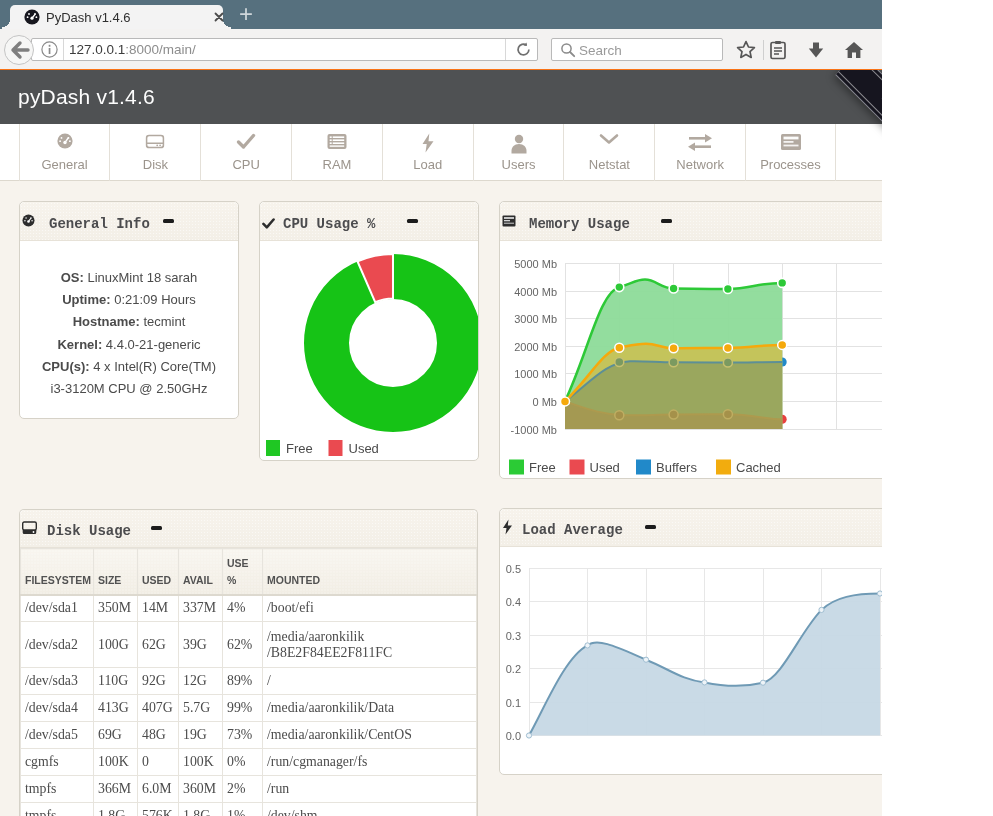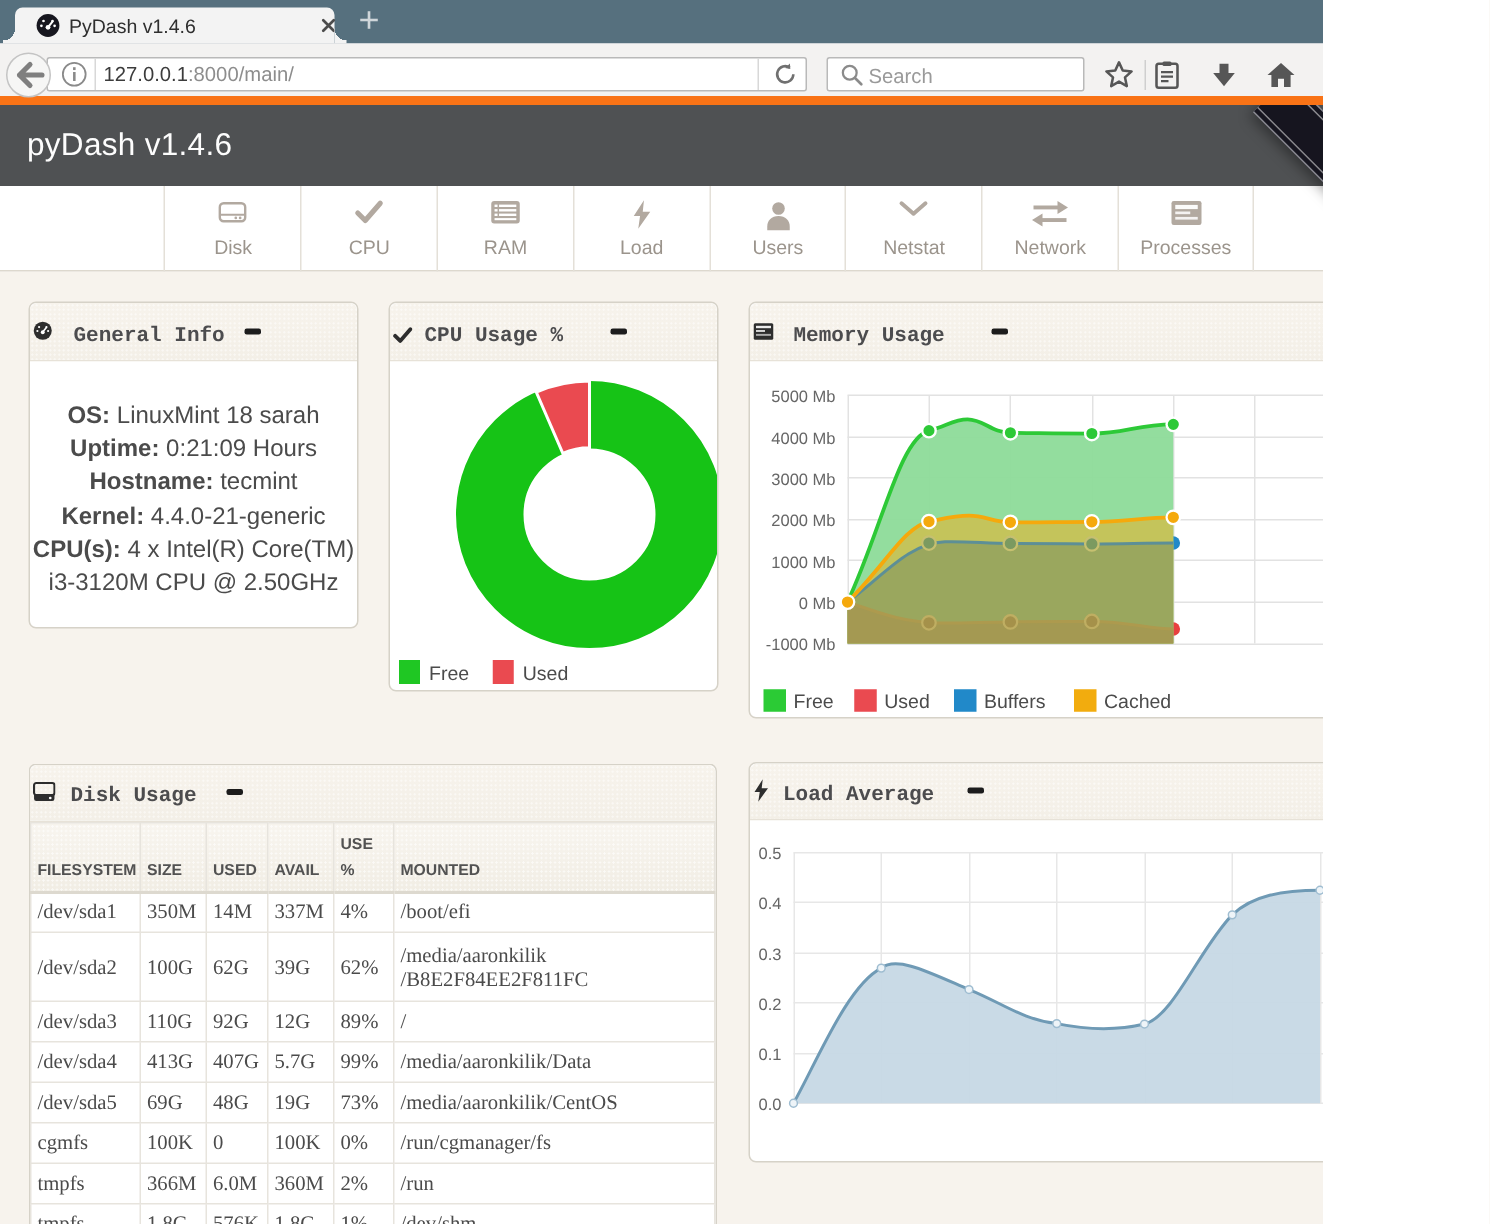--- a/index.html
+++ b/index.html
@@ -12,21 +12,21 @@
   #tab { position:absolute; left:10px; top:5px; width:213px; height:24px; background:#f3f3f3;
          border-radius:5px 5px 0 0; }
   #tab:before { content:""; position:absolute; left:-8px; bottom:0; width:8px; height:10px;
         background:radial-gradient(circle at 0 0, transparent 8px, #f3f3f3 8px); }
   #tab:after { content:""; position:absolute; right:-8px; bottom:0; width:8px; height:10px;
         background:radial-gradient(circle at 8px 0, transparent 8px, #f3f3f3 8px); }
   #tabtitle { position:absolute; left:36px; top:5px; font-size:13px; color:#2f2f2f; }
   #newtab { position:absolute; left:233px; top:3px; width:26px; height:23px; color:#cfd6da;
             font-size:24px; line-height:21px; text-align:center; font-weight:normal; }
   #toolbar { position:absolute; left:0; top:29px; width:993px; height:41px; background:#f3f2f1;
-             border-bottom:6px solid #f97316; }
+             border-bottom:1px solid #f97316; }
   #backbtn { position:absolute; left:4px; top:6px; width:30px; height:30px; border-radius:50%;
              background:#f6f6f5; border:1px solid #c4c4c4; color:#7d7d7d; }
   #urlbar { position:absolute; left:31px; top:9px; width:507px; height:23px; background:#fff;
             border:1px solid #b9b9b9; border-radius:2px; }
   #searchbox { position:absolute; left:551px; top:9px; width:172px; height:23px; background:#fff;
             border:1px solid #b9b9b9; border-radius:2px; }
   .tbicon { position:absolute; top:6px; }
 
   
   #page { position:absolute; left:0; top:70px; width:977px; height:746px; background:#f7f3ed; overflow:hidden; }
@@ -55,21 +55,21 @@
   .phdr { position:absolute; left:0; top:0; right:0; height:39px;
           background-image:radial-gradient(circle, rgba(255,255,255,.55) 30%, rgba(255,255,255,0) 32%), linear-gradient(#f7f3ec,#f3efe7);
           background-size:3px 3px, 100% 100%;
           border-bottom:1px solid #e7e2d8; border-radius:5px 5px 0 0;font-family:Liberation Mono, monospace; }
   .phdr .ptitle { position:absolute; left:29px; top:14px; font-size:14px; font-weight:bold; color:#4c4c4e; }
   .phdr .picon { position:absolute; left:2px; top:12px; }
   .phdr .pminus { position:absolute; top:17px; width:11px; height:4px; background:#1c1c1c; border-radius:1.5px; }
 
   #gpanel { left:19px; top:131px; width:220px; height:218px; }
   #gpanel .gbody { position:absolute; left:0; top:40px; right:0; text-align:center;
-                   font-size:16px; line-height:22.2px; color:#4b4b4b; padding-top:25px; }
+                   font-size:13px; line-height:22.2px; color:#4b4b4b; padding-top:25px; }
   #cpanel { left:259px; top:131px; width:220px; height:260px; overflow:hidden; }
   #mpanel { left:499px; top:131px; width:459px; height:278px; }
   #dpanel { left:19px; top:439px; width:459px; height:330px; border-bottom:none; border-radius:5px 5px 0 0;}
   #lpanel { left:499px; top:438px; width:458px; height:267px; }
 
   
   #dtable { position:absolute; left:0px; top:38px; width:457px; border-collapse:collapse; table-layout:fixed;
             font-size:13.8px; color:#4b4b4b; }
   #dtable th, #dtable td { border:1px solid #e7e4dd; padding:2px 4px; text-align:left; vertical-align:middle; }
   #dtable th { font-size:10.5px; color:#525252; line-height:17px;
@@ -164,20 +164,32 @@
     </svg>
   </div>
 
   <div id="page">
     <div id="pagehdr">
       <h1>pyDash v1.4.6</h1>
       <div id="signout">Sign out</div>
     </div>
 
     <div id="mainnav">
+      <div class="navitem" style="left:18.6px">
+        <svg width="17" height="16" viewBox="0 0 17 16">
+          <circle cx="8.5" cy="8" r="7.6" fill="#b2a9a0"></circle>
+          <circle cx="8.5" cy="9.5" r="1.7" fill="#fff"></circle>
+          <rect x="7.8" y="3" width="1.4" height="5.5" rx="0.7" fill="#fff" transform="rotate(35 8.5 9.5)"></rect>
+          <circle cx="3.6" cy="8.2" r="0.9" fill="#fff"></circle>
+          <circle cx="5" cy="4.9" r="0.9" fill="#fff"></circle>
+          <circle cx="13.4" cy="8.2" r="0.9" fill="#fff"></circle>
+          <circle cx="12" cy="4.9" r="0.9" fill="#fff"></circle>
+        </svg>
+        <div class="nlabel">General</div>
+      </div>
       <div class="navitem" style="left:109.4px">
         <svg width="19" height="17" viewBox="0 0 19 17">
           <rect x="1" y="2.5" width="17" height="12" rx="2.6" fill="none" stroke="#b2a9a0" stroke-width="1.7"></rect>
           <path d="M1.5 10.2 H17.5" stroke="#b2a9a0" stroke-width="1.4"></path>
           <circle cx="11.7" cy="12.3" r="0.9" fill="#b2a9a0"></circle>
           <circle cx="14.6" cy="12.3" r="0.9" fill="#b2a9a0"></circle>
         </svg>
         <div class="nlabel">Disk</div>
       </div>
       <div class="navitem" style="left:200.2px">

